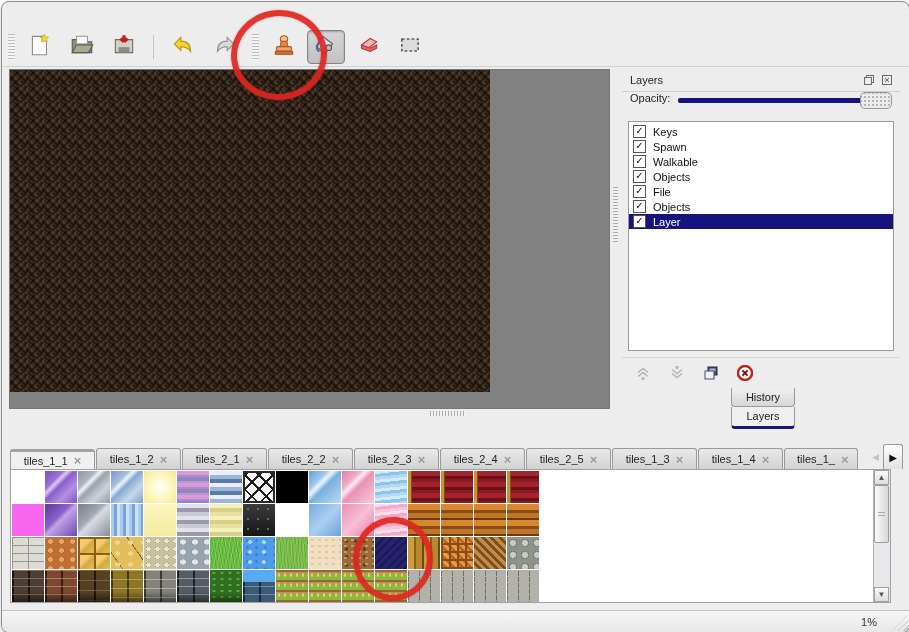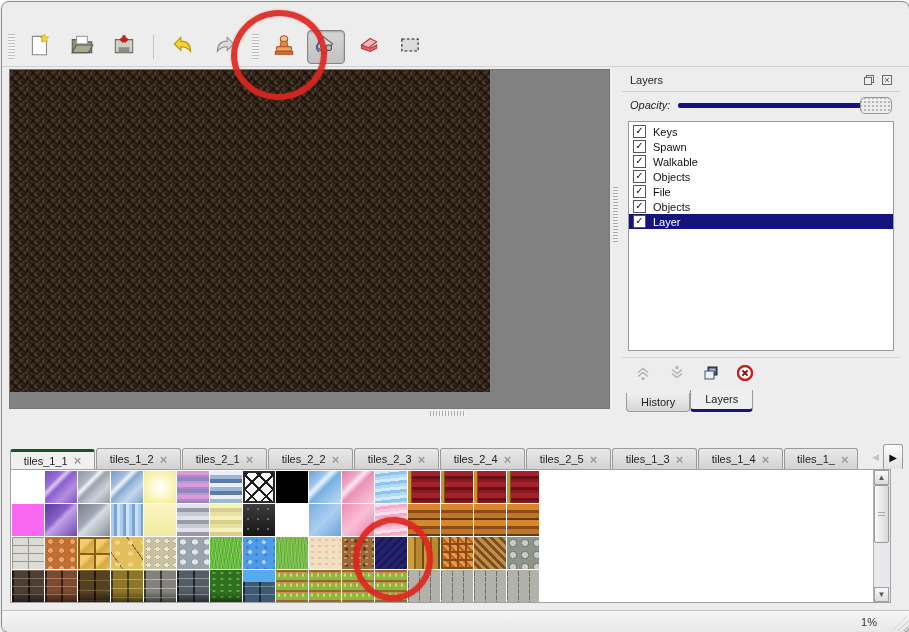--- a/index.html
+++ b/index.html
@@ -32,45 +32,45 @@
   .vsplit .handle{position:absolute;left:2px;top:118px;width:5px;height:56px;background:repeating-linear-gradient(180deg,#aaa 0 1px,#f2f2f2 1px 3px);}
   .hsplit{position:absolute;left:0;top:407px;right:0;height:10px;}
   .hsplit .handle{position:absolute;left:428px;top:2px;width:36px;height:5px;background:repeating-linear-gradient(90deg,#aaa 0 1px,#f2f2f2 1px 3px);}
   
   .layers-panel{position:absolute;left:620px;top:67px;width:278px;height:343px;display:flex;flex-direction:column;}
   .panel-titlebar{height:22px;display:flex;align-items:center;padding:0 6px 0 8px;border-bottom:1px solid #cfcfcf;}
   .panel-title{font-size:11px;color:#222;}
   .panel-titlebar .spacer{flex:1;}
   .mini-btn{width:14px;height:14px;margin-left:4px;display:flex;align-items:center;justify-content:center;}
   .mini-btn svg{width:12px;height:12px;}
-  .opacity-row{height:26px;display:flex;align-items:center;padding:0 8px;font-style:italic;}
+  .opacity-row{height:26px;display:flex;padding:0 8px;}
   .opacity-label{font-size:11px;color:#222;margin-right:8px;}
   .slider{position:relative;flex:1;height:16px;}
   .slider .groove{position:absolute;left:0;right:2px;top:6px;height:5px;background:#14147c;border-radius:2px;}
   .slider .handle{position:absolute;right:0;top:0;width:30px;height:15px;background-color:#ececec;border:1px solid #979797;border-radius:5px;
     background-image:radial-gradient(#b6b6b6 .8px,transparent 1px);background-size:4px 4px;background-position:2px 2px;}
   .layer-list{flex:1;margin:3px 6px 6px 6px;border:1px solid #9a9a9a;background:#fff;overflow:hidden;padding-top:2px;}
   .layer-row{height:15px;display:flex;align-items:center;padding-left:4px;font-size:11px;color:#111;}
   .layer-row .cb{width:11px;height:11px;border:1px solid #555;background:#fff;margin-right:7px;font-size:10px;line-height:10px;font-weight:bold;color:#111;text-align:center;flex:0 0 11px;}
   .layer-row.selected{background:#14147c;color:#fff;}
   .layer-actions{height:30px;display:flex;align-items:center;padding-left:12px;gap:16px;border-top:1px solid #d6d6d6;}
   .panel-btn{width:18px;height:18px;display:flex;align-items:center;justify-content:center;}
   .panel-btn svg{width:16px;height:16px;}
-  .south-tabs{height:24px;display:flex;align-items:flex-end;padding-left:4px;}
+  .south-tabs{height:24px;display:flex;align-items:center;padding-left:4px;flex-direction:column;}
   .s-tab{font-size:11px;color:#222;padding:3px 14px;background:linear-gradient(180deg,#f0f0f0,#d6d6d6);border:1px solid #9a9a9a;border-top:none;border-radius:0 0 4px 4px;}
   .s-tab.selected{background:#efefef;border-bottom:3px solid #15157d;padding-bottom:4px;}
   
   .tilesets-panel{position:absolute;left:5px;top:418px;width:899px;height:190px;}
   .ts-titlebar{position:absolute;left:0;top:0;right:0;height:23px;display:flex;align-items:center;padding:0 8px 0 24px;}
   .ts-tabbar{position:absolute;left:3px;top:23px;right:3px;height:26px;display:flex;align-items:flex-end;overflow:hidden;}
   .ts-tab{flex:0 0 auto;width:85px;height:21px;margin-right:1px;display:flex;align-items:center;justify-content:center;gap:6px;
     background:linear-gradient(180deg,#e9e9e9,#d2d2d2);border:1px solid #9a9a9a;border-bottom:none;border-radius:3px 3px 0 0;box-sizing:border-box;}
   .ts-tab .ts-lbl{font-size:11px;color:#222;white-space:nowrap;}
   .ts-tab .ts-x{font-size:13px;font-weight:bold;color:#9b9b9b;line-height:11px;}
-  .ts-tab.selected{height:20px;background:#f0f0f0;border-top:3px solid #14532d;}
+  .ts-tab.selected{height:20px;background:#f0f0f0;border-top:3px solid #a3a3a3;}
   .ts-tab.clipped{width:74px;overflow:hidden;justify-content:flex-start;padding-left:12px;}
   .tab-scroll{margin-left:auto;display:flex;align-items:center;height:25px;}
   .tab-arrow-left{font-size:9px;color:#c3c3c3;padding:0 4px;}
   .tab-arrow-right{width:18px;height:24px;display:flex;align-items:center;justify-content:center;font-size:10px;color:#111;
     background:linear-gradient(180deg,#fdfdfd,#e2e2e2);border:1px solid #9a9a9a;border-bottom:none;border-radius:3px 3px 0 0;}
   .palette-wrap{position:absolute;left:3px;top:49px;width:881px;height:134px;background:#fff;border:1px solid #a2a2a2;box-sizing:border-box;overflow:hidden;}
   .palette-grid{position:absolute;left:0;top:0;display:grid;grid-template-columns:repeat(16,32px);grid-auto-rows:32px;gap:1px;padding:1px;}
   .tile{width:32px;height:32px;}
   
   .vscroll{position:absolute;right:0;top:0;bottom:0;width:16px;background:#e8e8ec;border-left:1px solid #b2b2b2;}

